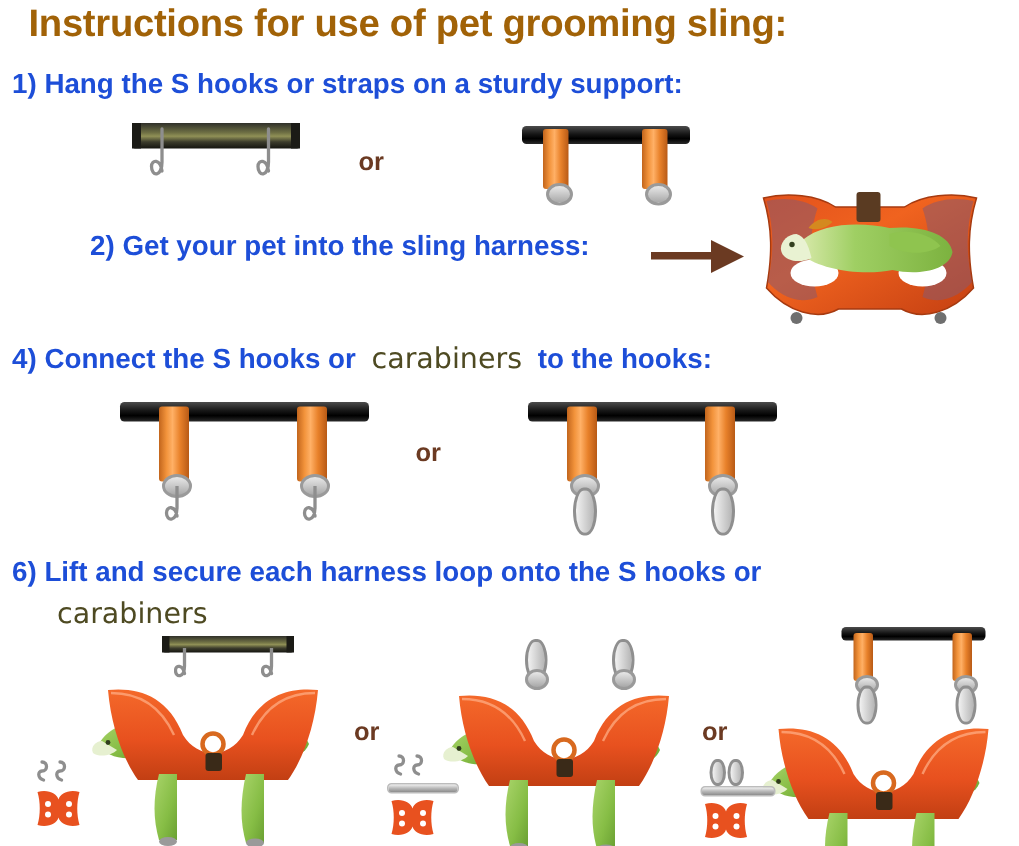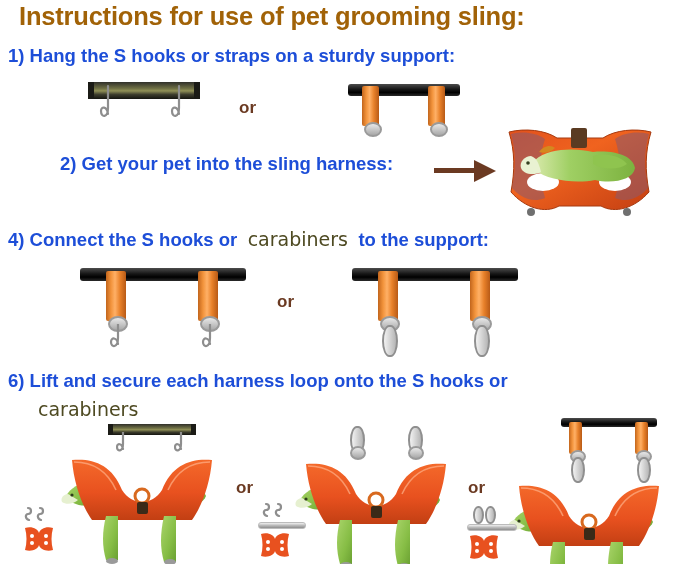--- a/index.html
+++ b/index.html
@@ -133,21 +133,21 @@
     <path d="M98 30 C110 26 126 30 132 38 C124 44 108 44 98 38 Z" fill="#8fc44f"></path>
 
     <circle cx="36" cy="86" r="4" fill="#6f6f6f"></circle>
     <circle cx="132" cy="86" r="4" fill="#6f6f6f"></circle>
   </svg>
 </div>
 
 <div class="abs" style="left:8px;top:228px;white-space:nowrap;">
   <span class="step">4) Connect the S hooks or</span>
   <span class="carab" style="margin:0 6px;">carabiners</span>
-  <span class="step">to the support:</span>
+  <span class="step">to the hooks:</span>
 </div>
 
 <div class="abs" style="left:80px;top:268px;width:166px;height:92px;">
   <div class="abs barblack" style="left:0;top:0;width:166px;height:13px;"></div>
   <div class="abs strap" style="left:26px;top:3px;width:20px;height:50px;"></div>
   <div class="abs strap" style="left:118px;top:3px;width:20px;height:50px;"></div>
   <div class="abs ring" style="left:28px;top:48px;width:16px;height:12px;"></div>
   <div class="abs ring" style="left:120px;top:48px;width:16px;height:12px;"></div>
   <svg class="abs shook" style="left:29px;top:56px;" width="18" height="36" viewBox="0 0 18 36">
     <path d="M9 0 L9 14 C9 24 2 24 2 18 C2 13 8 13 9 20"></path>

